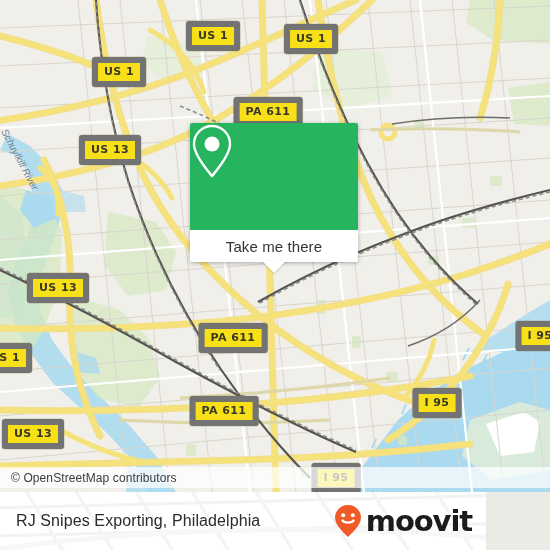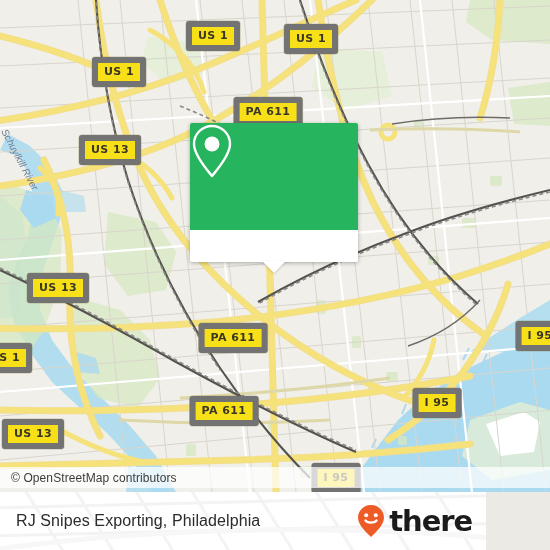--- a/index.html
+++ b/index.html
@@ -370,20 +370,21 @@
     <div class="shield" style="left:212px; top:481px;margin-top:36px;">611</div>
 
     <div id="callout">
       <div id="callout-top">
         <svg width="44" height="56" viewBox="0 0 44 56">
           <path d="M22,3 C32,3 40,11 40,21 C40,32 27,47 22,53 C17,47 4,32 4,21 C4,11 12,3 22,3 Z" fill="none" stroke="#ffffff" stroke-width="2.4" stroke-linejoin="round"></path>
           <circle cx="22" cy="21" r="7.5" fill="#ffffff"></circle>
         </svg>
       </div>
       <div id="callout-bottom">
+        <span id="callout-label">Take me there</span>
         <div id="callout-tail"></div>
       </div>
     </div>
 
     <div id="attribution">
       <span id="attribution-text">© OpenStreetMap contributors</span>
     </div>
   </div>
 
   <div id="footer">
@@ -410,16 +411,16 @@
 
     <div id="footer-title">RJ Snipes Exporting, Philadelphia</div>
 
     <div id="brand">
       <svg width="30" height="34" viewBox="0 0 30 34">
         <path d="M15,1 C22.2,1 28,6.6 28,13.6 C28,21.5 19.2,28.8 15,33 C10.8,28.8 2,21.5 2,13.6 C2,6.6 7.8,1 15,1 Z" fill="#ef5b26"></path>
         <circle cx="10.2" cy="11.2" r="2" fill="#ffffff"></circle>
         <circle cx="19.8" cy="11.2" r="2" fill="#ffffff"></circle>
         <path d="M9.4,16.4 C11.2,19.4 18.8,19.4 20.6,16.4" fill="none" stroke="#ffffff" stroke-width="2.2" stroke-linecap="round"></path>
       </svg>
-      <span id="brand-name">there</span>
+      <span id="brand-name">moovit</span>
     </div>
   </div>
 </div>
 
 </body></html>

